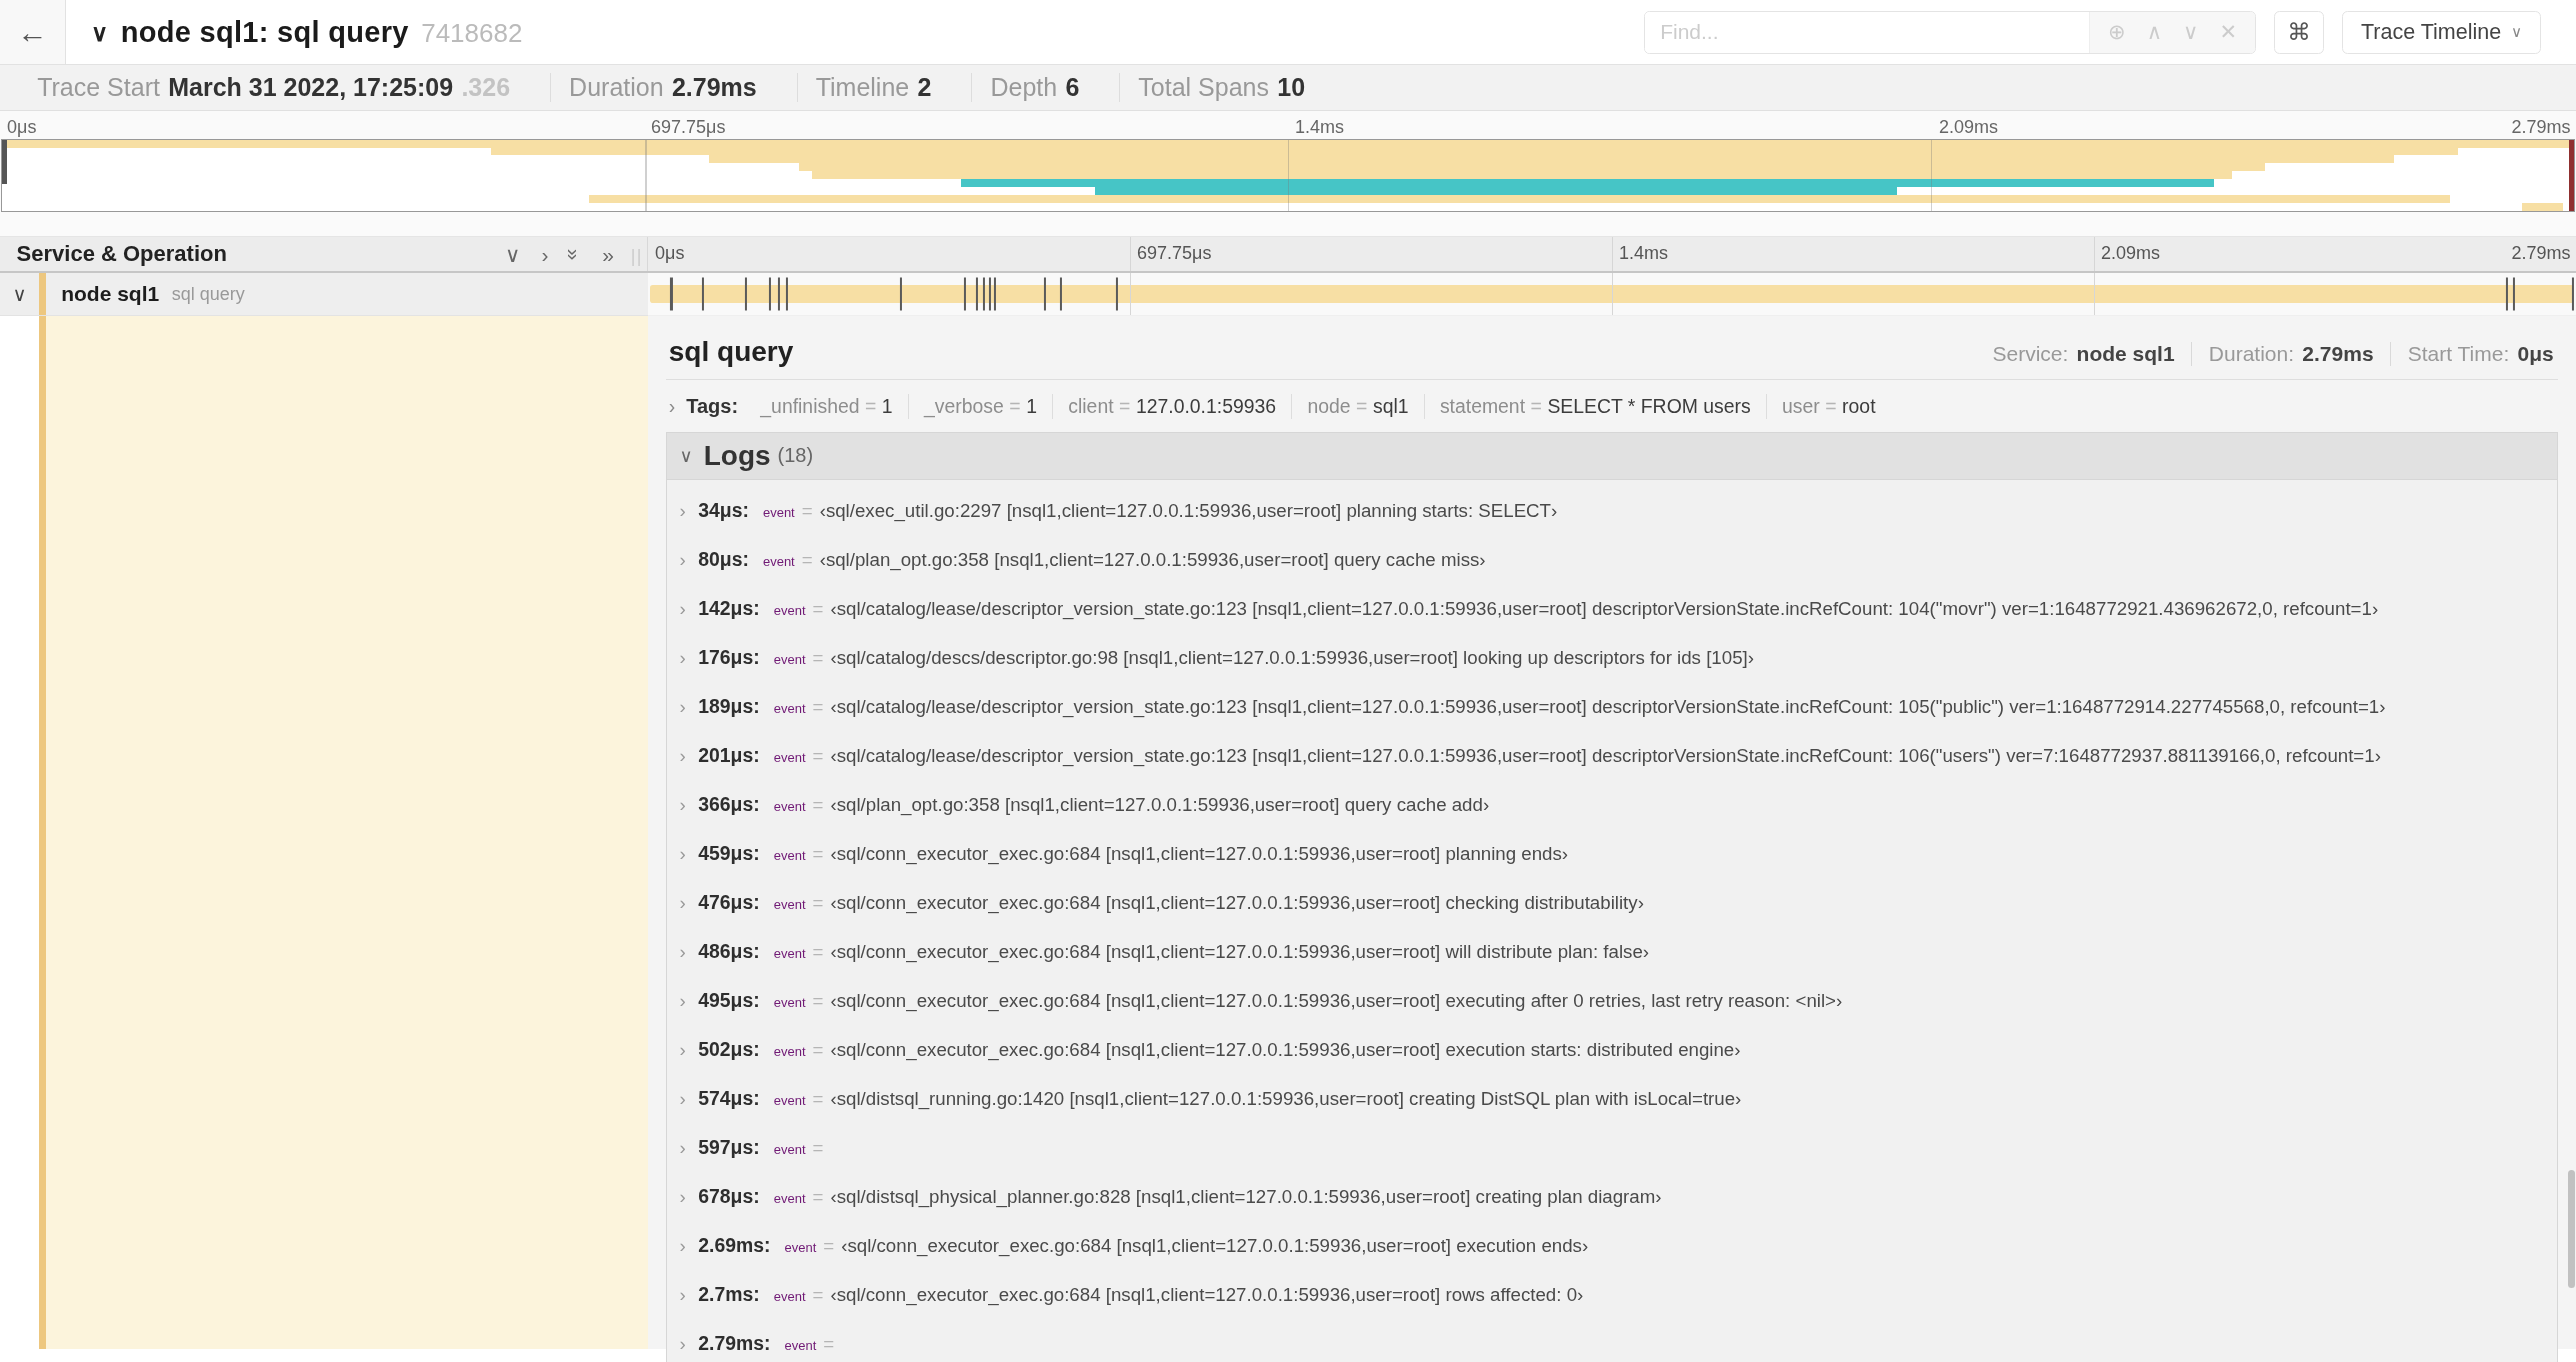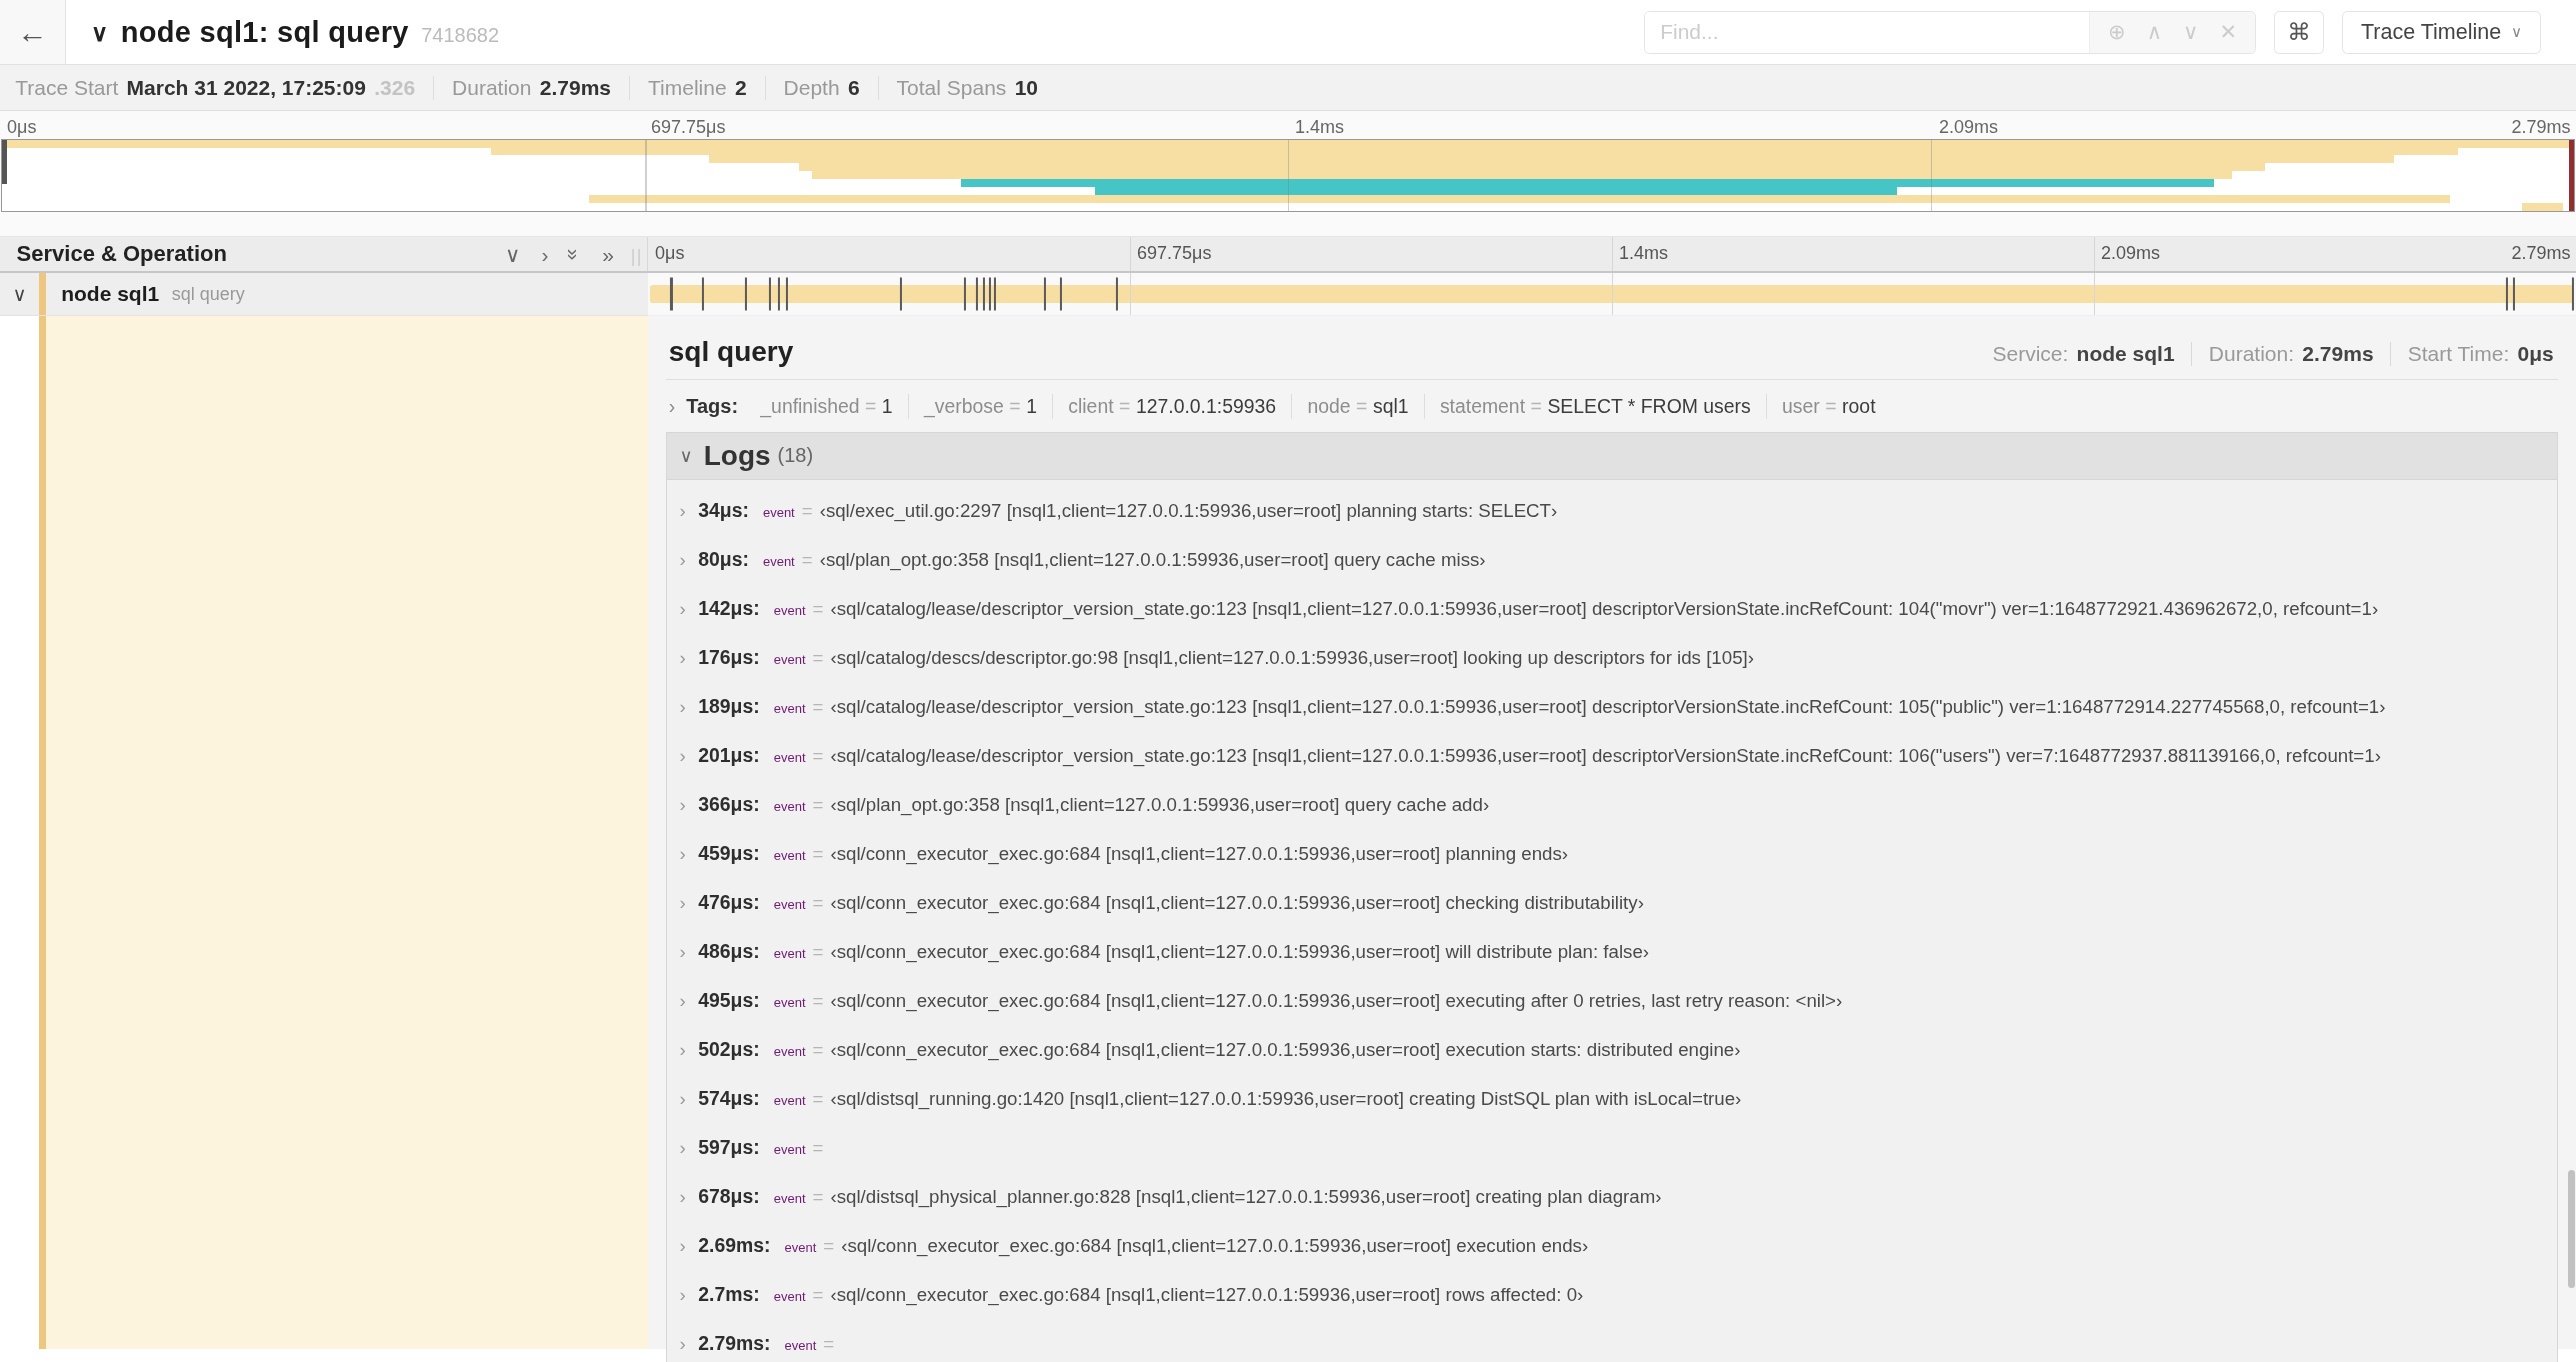--- a/index.html
+++ b/index.html
@@ -7,41 +7,41 @@
     font-family:"Liberation Sans", sans-serif; background:#fff; color:#333; }
 
   
   .app-header { height:65px; display:flex; align-items:center; background:#fff;
     border-bottom:1.4px solid #e2e2e2; }
   .back-btn { width:66px; height:100%; display:flex; align-items:center; justify-content:center;
     background:#f8f8f8; border-right:1.4px solid #e2e2e2; font-size:30.5px; color:#555; cursor:pointer; }
   .title-wrap { display:flex; align-items:baseline; gap:12.5px; padding-left:25px; flex:1; }
   .title-chev { font-size:23.5px; color:#222; font-weight:700; transform:translateY(-1.4px); }
   .trace-title { font-size:29px; font-weight:700; color:#1b1b1b; letter-spacing:0.3px; }
-  .trace-id { font-size:20px; color:#bbb; font-weight:400; }
+  .trace-id { font-size:26px; color:#bbb; font-weight:400; }
   .header-right { display:flex; align-items:center; gap:18px; padding-right:35px; }
   .find-box { display:flex; width:612px; height:43px; border:1.4px solid #e4e4e4; border-radius:5.5px;
     overflow:hidden; background:#fff; }
   .find-input { flex:1; border:none; outline:none; font-size:21px; padding:0 15.2px; color:#444;
     font-family:"Liberation Sans", sans-serif; }
   .find-input::placeholder { color:#ccc; }
   .find-tools { display:flex; align-items:center; gap:21px; background:#f7f7f7;
     border-left:1.4px solid #eee; padding:0 18px; }
   .find-tools span { font-size:21px; color:#ccc; }
   .sq-btn { height:43px; min-width:50px; display:flex; align-items:center; justify-content:center;
     border:1.4px solid #e4e4e4; border-radius:5.5px; background:#fff; font-size:23.5px; color:#555; cursor:pointer; }
   .view-btn { height:43px; padding:0 18px; display:flex; align-items:center; gap:9.7px;
     border:1.4px solid #e4e4e4; border-radius:5.5px; background:#fff; font-size:21.5px; color:#444; cursor:pointer; }
   .view-btn .dd { font-size:15.2px; color:#888; }
 
   
   .summary-bar { height:46px; background:#f2f2f2; border-bottom:1.4px solid #e0e0e0;
     display:flex; align-items:center; padding-left:15.2px; }
-  .sum-item { display:flex; align-items:baseline; gap:8.3px; padding:0 18px; font-size:21px;
-    border-left:1.4px solid #ddd; }
+  .sum-item { display:flex; align-items:baseline; gap:8.3px; padding:0 18px; font-size:25px;
+    border-left:1.4px solid #ddd;margin-left:22px; }
   .sum-item:first-child { border-left:none; padding-left:0; }
   .sum-label { color:#999; }
   .sum-value { color:#333; font-weight:700; }
   .sum-suffix { color:#c3c3c3; font-weight:700; }
 
   
   .minimap { height:125px; background:#fafafa; position:relative; padding:4.2px 0 0 0; }
   .mm-labels { position:relative; height:23.5px; font-size:18px; color:#666; }
   .mm-labels .tick-label { position:absolute; top:1.4px; padding-left:7px; white-space:nowrap; }
   .mm-labels .tick-label.last { padding-left:0; padding-right:5.5px; transform:translateX(-100%); }

